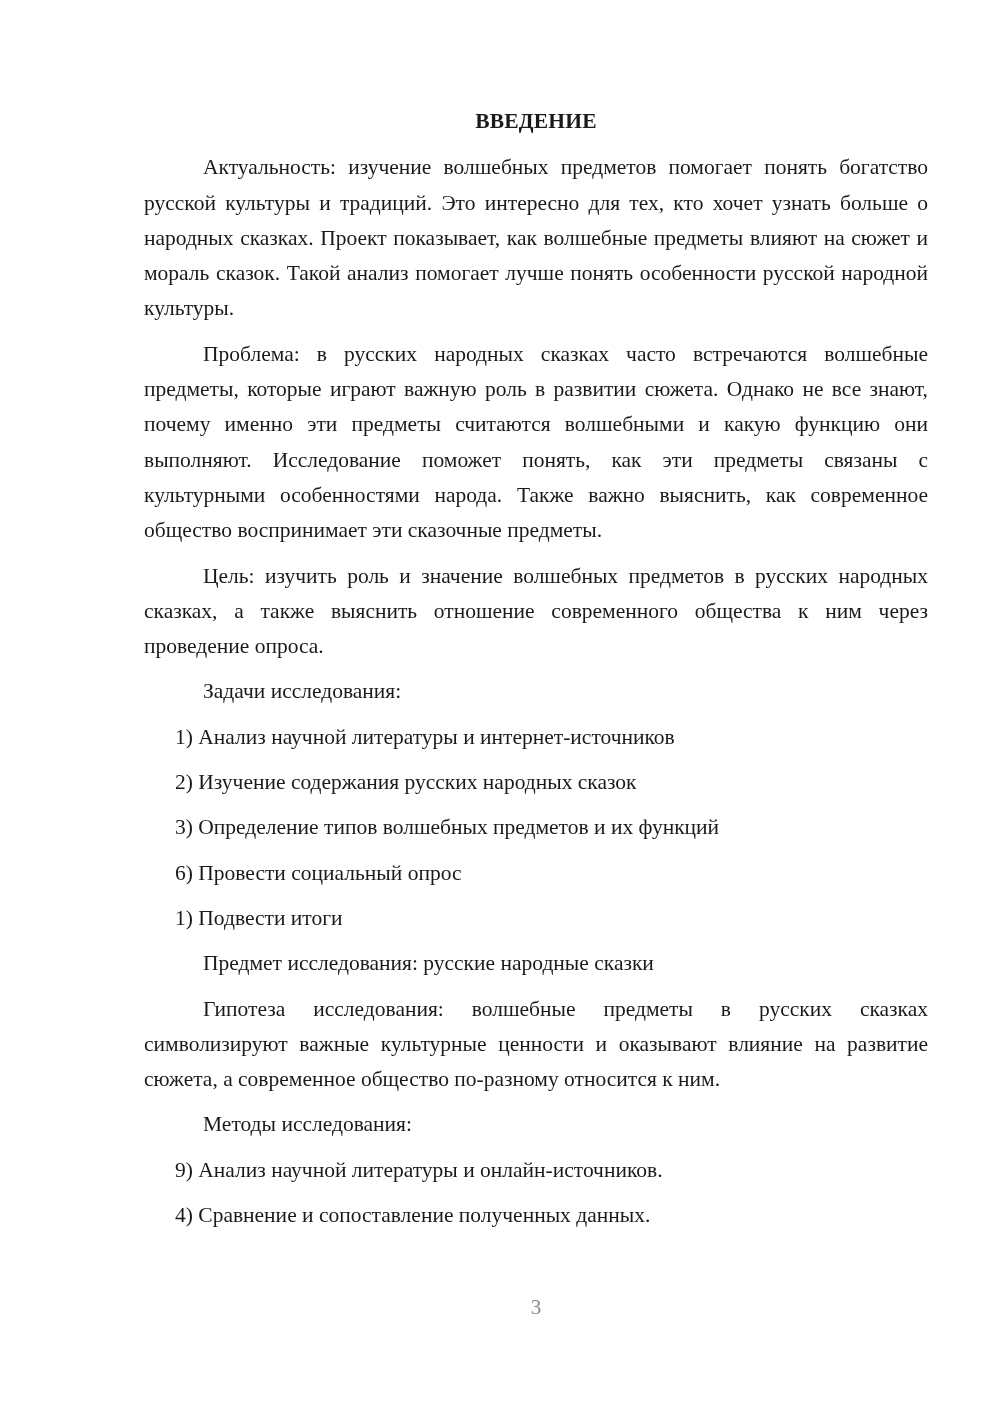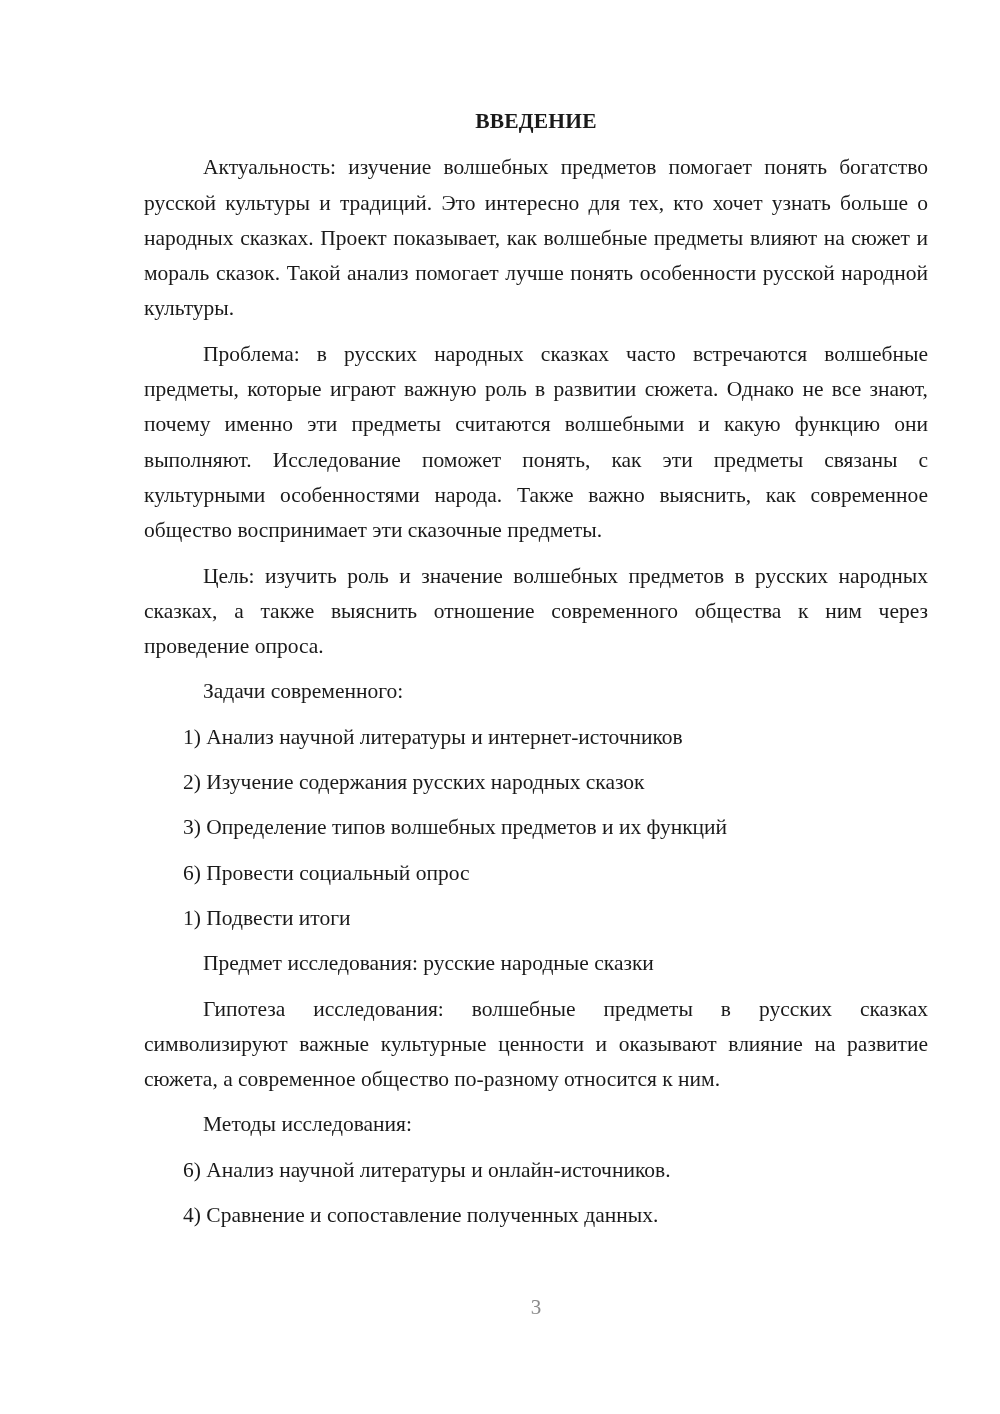--- a/index.html
+++ b/index.html
@@ -42,21 +42,21 @@
     .para {
       text-align: justify;
       text-indent: 59px;
       margin: 0 0 10px 0;
     }
     .plain {
       text-indent: 59px;
       margin: 0 0 10px 0;
     }
     .list {
-      margin: 8px;
+      margin: 0;
       padding: 0;
       list-style: none;
     }
     .list li {
       padding-left: 31px;
       margin: 0 0 10px 0;
     }
     .page-number {
       position: absolute;
       left: 0;
@@ -75,37 +75,37 @@
 <div class="page">
   <div class="content">
     <div class="title">ВВЕДЕНИЕ</div>
 
     <p class="para">Актуальность: изучение волшебных предметов помогает понять богатство русской культуры и традиций. Это интересно для тех, кто хочет узнать больше о народных сказках. Проект показывает, как волшебные предметы влияют на сюжет и мораль сказок. Такой анализ помогает лучше понять особенности русской народной культуры.</p>
 
     <p class="para">Проблема: в русских народных сказках часто встречаются волшебные предметы, которые играют важную роль в развитии сюжета. Однако не все знают, почему именно эти предметы считаются волшебными и какую функцию они выполняют. Исследование поможет понять, как эти предметы связаны с культурными особенностями народа. Также важно выяснить, как современное общество воспринимает эти сказочные предметы.</p>
 
     <p class="para">Цель: изучить роль и значение волшебных предметов в русских народных сказках, а также выяснить отношение современного общества к ним через проведение опроса.</p>
 
-    <p class="plain">Задачи современного:</p>
+    <p class="plain">Задачи исследования:</p>
 
     <ul class="list">
       <li>1) Анализ научной литературы и интернет-источников</li>
       <li>2) Изучение содержания русских народных сказок</li>
       <li>3) Определение типов волшебных предметов и их функций</li>
       <li>6) Провести социальный опрос</li>
       <li>1) Подвести итоги</li>
     </ul>
 
 
     <p class="plain">Предмет исследования: русские народные сказки</p>
 
     <p class="para">Гипотеза исследования: волшебные предметы в русских сказках символизируют важные культурные ценности и оказывают влияние на развитие сюжета, а современное общество по-разному относится к ним.</p>
 
     <p class="plain">Методы исследования:</p>
 
     <ul class="list">
-      <li>6) Анализ научной литературы и онлайн-источников.</li>
+      <li>9) Анализ научной литературы и онлайн-источников.</li>
       <li>4) Сравнение и сопоставление полученных данных.</li>
     </ul>
   </div>
 
   <div class="page-number">3</div>
 </div>
 
 </body></html>

